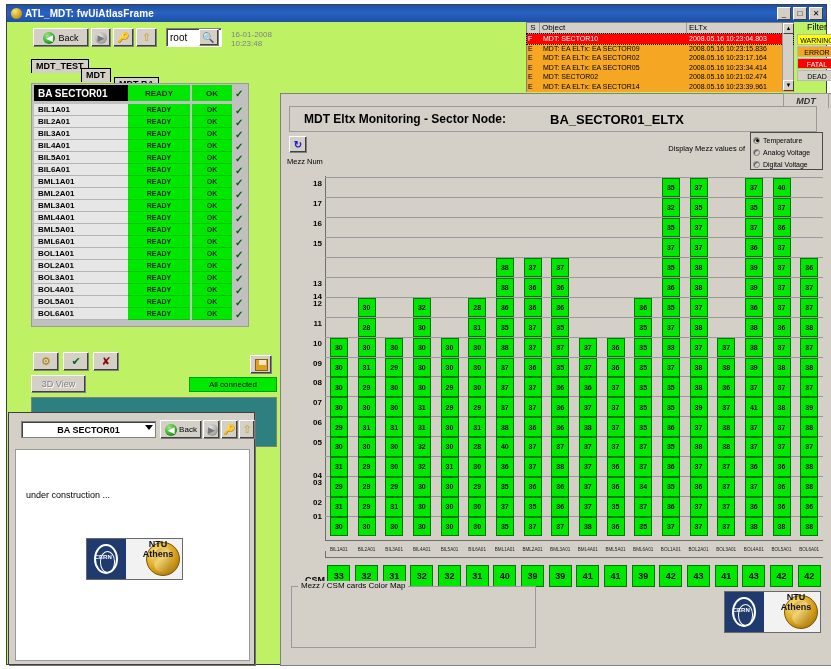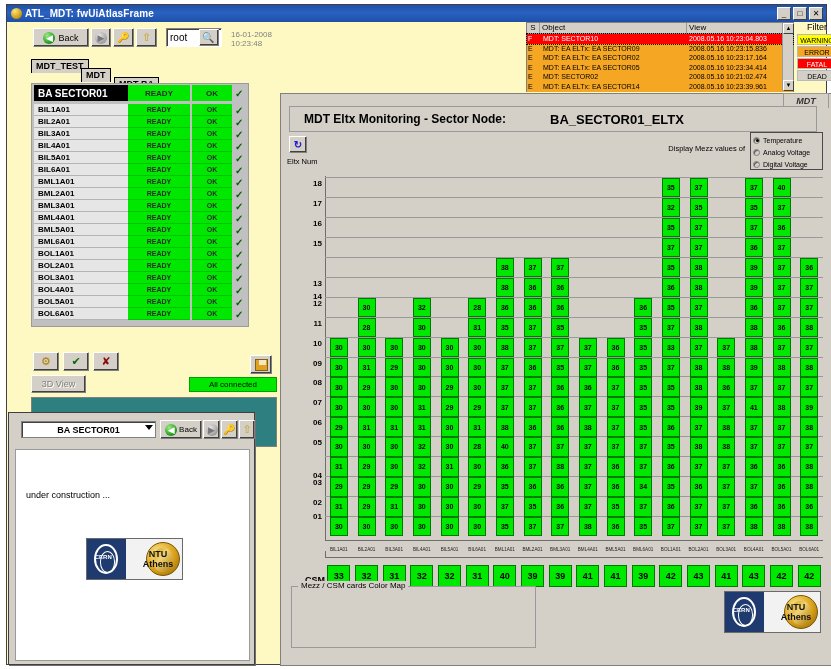--- a/index.html
+++ b/index.html
@@ -10,21 +10,21 @@
     overflow: hidden;
     background: #ffffff;
     font-family: "Liberation Sans", sans-serif;
   }
   #root { position: relative; width: 831px; height: 669px; }
 
   
   .window {
     position: absolute;
     left: 6px; top: 4px; width: 821px; height: 661px;
-    background: #fef9c3;
+    background: #bef264;
     border: 1px solid #404040;
   }
   .titlebar {
     height: 17px;
     background: linear-gradient(to bottom,#1c50a8,#2a62c0 45%,#1c50a8);
     display: flex; align-items: center;
     padding: 0 2px;
   }
   .title-icon {
     width: 11px; height: 11px; margin: 0 3px 0 2px;
@@ -219,21 +219,21 @@
     width: 40%; height: 55%;
     border: 1px solid #ffffff; border-radius: 50%;
   }
   .logo-cern .cern-txt {
     position: absolute; left: 20%; top: 38%;
     color: #fff; font-size: 6px; font-weight: bold;
     font-family: "Liberation Sans", sans-serif;
   }
   .logo-ntu {
     flex: 1; height: 100%;
-    display: flex; align-items: center; justify-content: center;
+    display: flex; justify-content: center;
     position: relative;
     margin-left: 8px;
   }
   .logo-ntu .ntu-txt {
     font-size: 9px; font-weight: bold; color: #111;
     line-height: 10px; text-align: center; z-index: 2;
   }
   .logo-ntu .seal {
     position: absolute; right: 2px; top: 50%; transform: translateY(-50%);
     width: 34px; height: 34px; border-radius: 50%;
@@ -605,21 +605,21 @@
       <span class="floppy"></span>
     </div>
     <div class="btn3d btn-3dview">3D View</div>
     <div class="all-connected">All connected</div>
     <div class="teal-panel"></div>
 
     <div class="alarm-wrap">
       <div class="al-head">
         <div class="al-s">S</div>
         <div class="al-o">Object</div>
-        <div class="al-t">View</div>
+        <div class="al-t">ELTx</div>
       </div>
       <div id="alarm-rows">
           <div class="al-row" style="background: rgb(255, 0, 0); color: rgb(255, 255, 255); outline: rgb(0, 0, 0) dotted 1px;">
             <div class="s">F</div>
             <div class="ob">MDT: SECTOR10</div>
             <div class="tm">2008.05.16 10:23:04.803</div>
           </div>
           <div class="al-row" style="background: rgb(245, 166, 35); color: rgb(0, 0, 0);">
             <div class="s">E</div>
             <div class="ob">MDT: EA ELTx: EA SECTOR09</div>
@@ -667,21 +667,21 @@
 
       <div class="mdt-title-bar">
         <div class="mdt-title">MDT Eltx Monitoring  - Sector Node:</div>
         <div class="mdt-node">BA_SECTOR01_ELTX</div>
       </div>
 
       <div class="refresh-btn">
         <span>↻</span>
       </div>
 
-      <div class="mezz-num-label">Eltx Num</div>
+      <div class="mezz-num-label">Mezz Num</div>
       <div class="display-label">Display Mezz values of</div>
 
       <div class="radio-group">
         <div class="radio-row">
           <span class="radio-dot on"></span>
           <span>Temperature</span>
         </div>
         <div class="radio-row">
           <span class="radio-dot"></span>
           <span>Analog Voltage</span>

